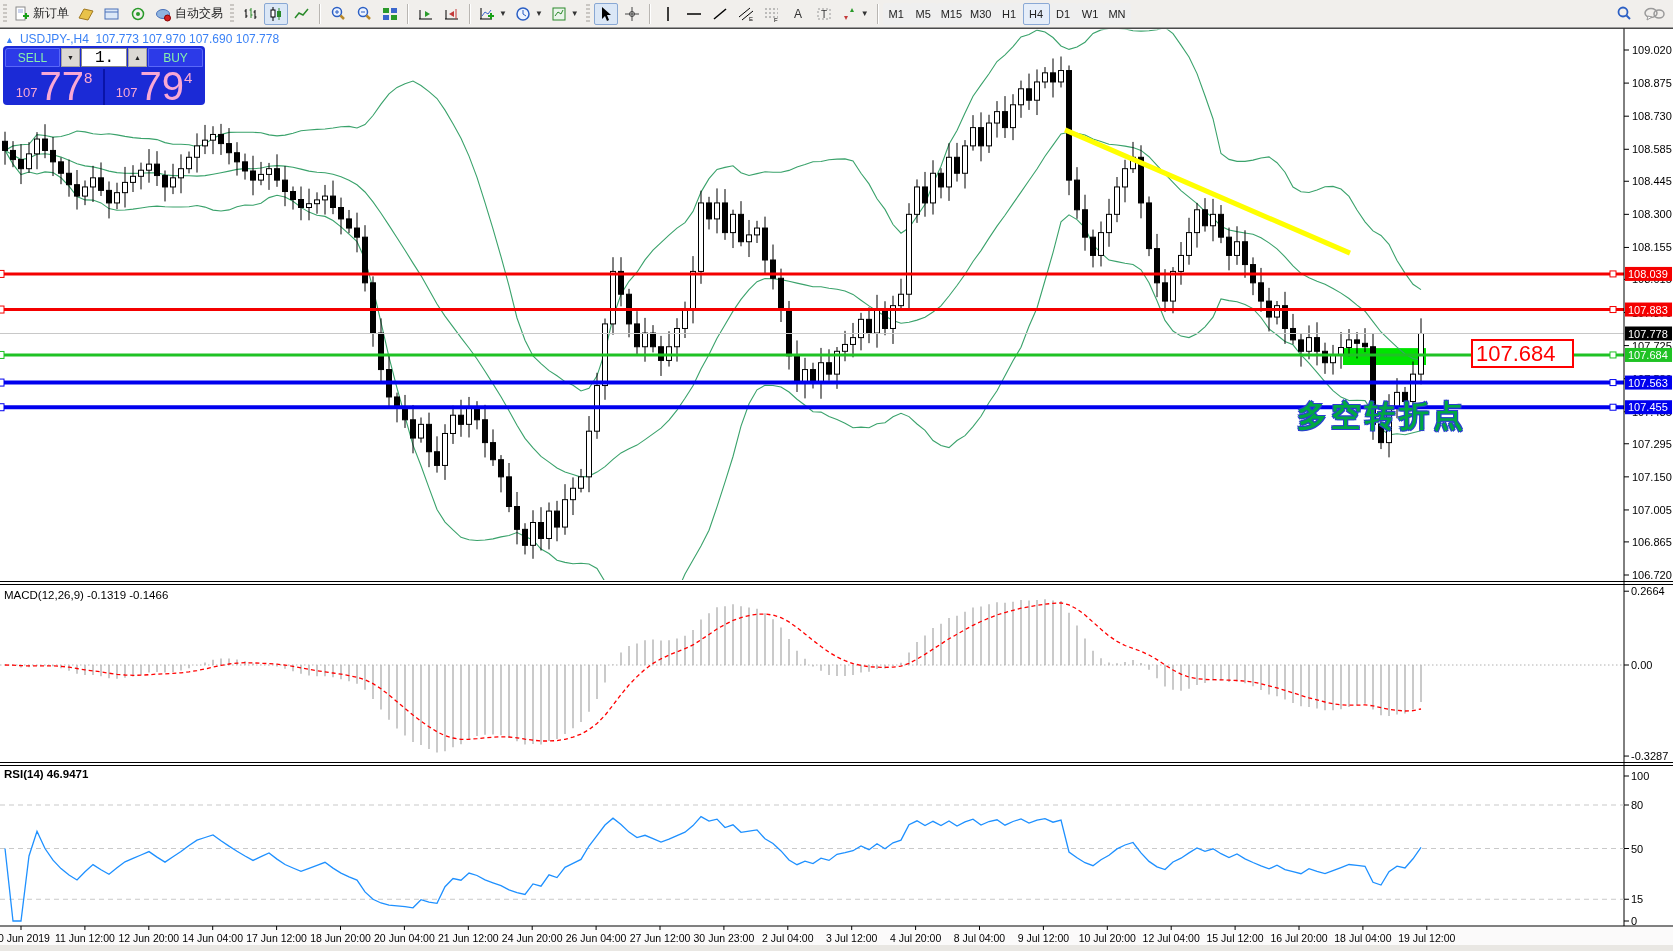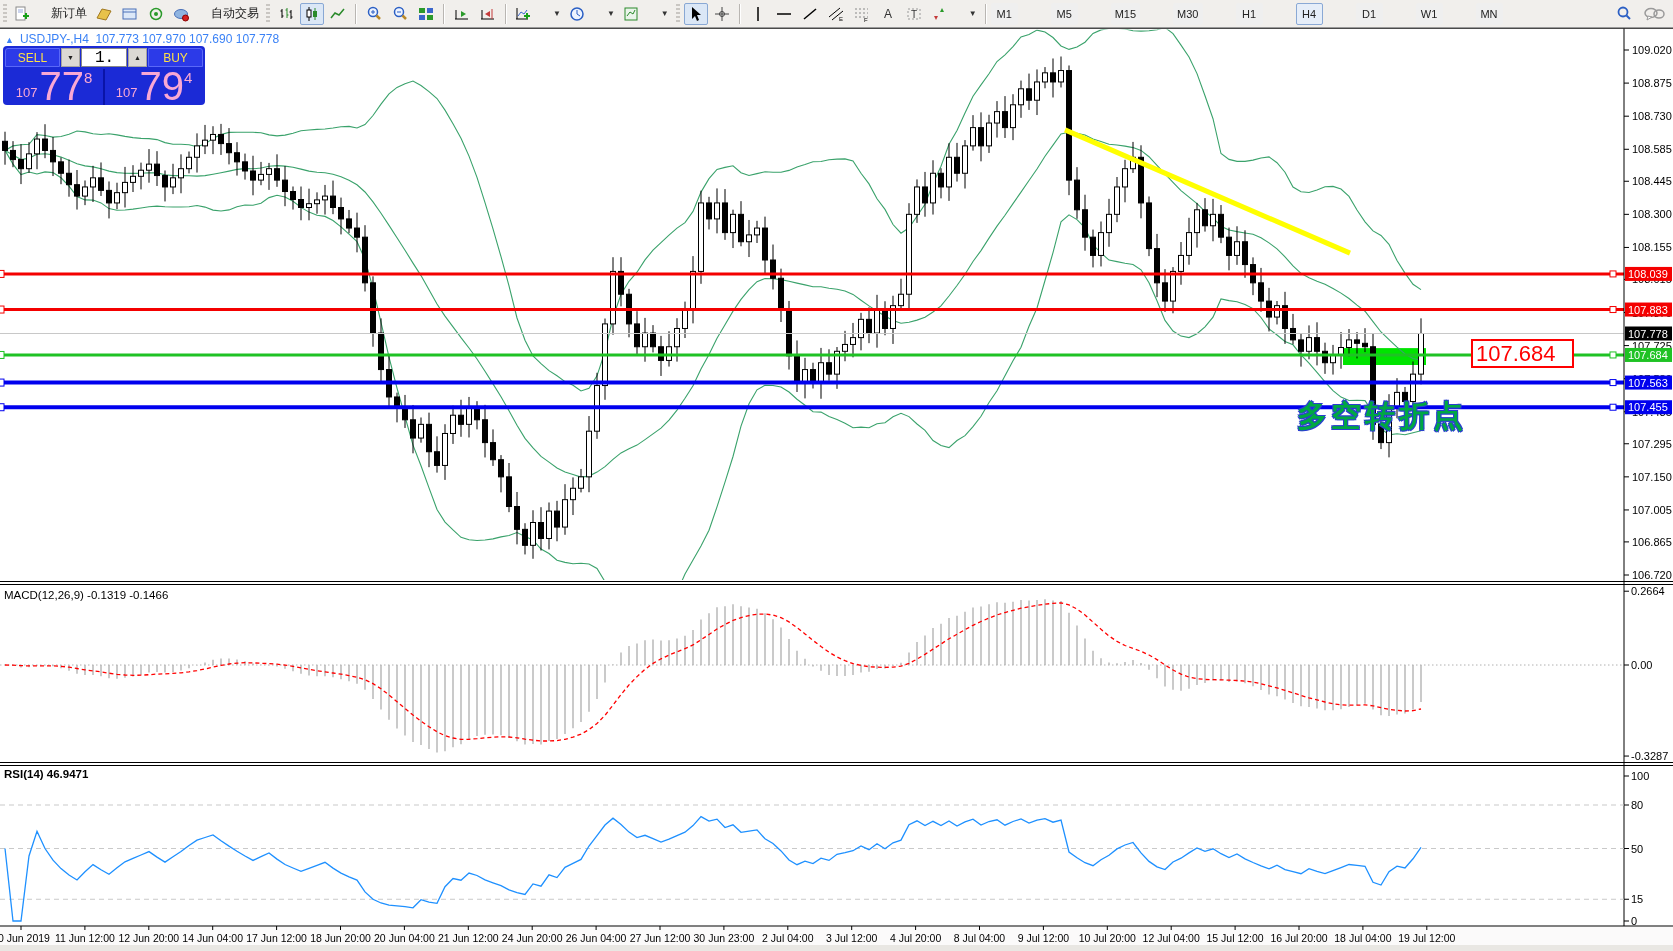--- a/index.html
+++ b/index.html
@@ -2,38 +2,38 @@
 <html><head>
 <meta charset="utf-8">
 <style>
   html,body{margin:0;padding:0;background:#fff;}
   body{width:1673px;height:951px;position:relative;overflow:hidden;
        font-family:"Liberation Sans",sans-serif;-webkit-font-smoothing:none;}
   
   .toolbar{position:absolute;left:0;top:0;width:1673px;height:27px;background:#f1efec;
            border-bottom:1px solid #9a9a9a;display:flex;align-items:center;z-index:20;}
   .tbtn{height:22px;min-width:24px;margin:0 1px;padding:0 2px;display:flex;align-items:center;justify-content:center;
-        background:transparent;border:1px solid transparent;border-radius:2px;font-size:11px;color:#222;gap:21px;cursor:default;}
+        background:transparent;border:1px solid transparent;border-radius:2px;font-size:11px;color:#222;gap:3px;cursor:default;}
   .tbtn.active{background:#dbe7f6;border:1px solid #89a8d4;}
   .tbtn .lab{font-size:12px;white-space:nowrap;}
   .tsep{width:1px;height:20px;background:#b9b6b2;border-right:1px solid #fff;margin:0 4px;}
   .grip{width:4px;height:20px;margin:0 3px;background:repeating-linear-gradient(#c9c6c2 0 2px,#f1efec 2px 4px);}
   .tbi svg{display:block;}
   .ddm{font-size:8px;color:#333;margin-left:1px;}
   .tf{min-width:27px;height:22px;margin:0;padding:0 3px;font-size:11px;color:#222;display:flex;align-items:center;justify-content:center;
       border:1px solid transparent;border-radius:2px;}
   .tf.active{background:#e6eef9;border:1px solid #8aa9d5;}
   .tright{margin-left:auto;display:flex;align-items:center;margin-right:8px;gap:10px;}
   
   .sym-title{position:absolute;left:5px;top:32px;font-size:12px;color:#3b82f6;z-index:10;white-space:pre;}
   .sym-title .tri{font-size:9px;margin-right:6px;}
   .trade-panel{position:absolute;left:3px;top:46px;width:202px;height:59px;background:#1b2ad6;border-radius:4px;
                z-index:11;padding:2px;box-sizing:border-box;display:flex;flex-direction:column;gap:2px;}
   .tp-row1{display:flex;height:19px;gap:1px;align-items:stretch;}
-  .tp-sell,.tp-buy{width:53px;background:#2c3ae8;border:1px solid #5a68f8;color:#fde047;font-size:12px;
+  .tp-sell,.tp-buy{width:53px;background:#2c3ae8;border:1px solid #5a68f8;color:#86efac;font-size:12px;
                    display:flex;align-items:center;justify-content:center;border-radius:3px 0 0 0;}
   .tp-buy{border-radius:0 3px 0 0;text-align:right;}
   .tp-step{width:17px;background:#dcd9d4;border:1px solid #a8a5a0;color:#222;font-size:7px;
            display:flex;align-items:center;justify-content:center;}
   .tp-vol{flex:1;min-width:0;border:1px solid #888;background:#fff;font-size:16px;text-align:right;
           padding:0 13px;font-family:Liberation Mono, monospace;}
   .tp-row2{display:flex;flex:1;}
   .tp-price{flex:1;display:flex;align-items:flex-end;justify-content:center;color:#f9a8d4;padding-bottom:2px;}
   .tp-price .sm{font-size:13px;margin-right:2px;line-height:1;padding-bottom:4px;}
   .tp-price .bg{font-size:40px;line-height:0.85;font-weight:500;}
@@ -279,21 +279,21 @@
   <button class="tbtn">
       <span class="tbi">
         <svg width="16" height="16">
           <polygon points="3,10 7,10 5,14" fill="#c43a3a"></polygon>
           <polygon points="9,6 13,6 11,2" fill="#2a9a2a"></polygon>
         </svg>
       </span>
       <span class="ddm">▼</span>
     </button>
   <span class="tsep"></span>
-  <div id="tf-group" style="display:flex;gap:33px;">
+  <div id="tf-group" style="display:flex;">
       <button class="tf">M1</button>
       <button class="tf">M5</button>
       <button class="tf">M15</button>
       <button class="tf">M30</button>
       <button class="tf">H1</button>
       <button class="tf active">H4</button>
       <button class="tf">D1</button>
       <button class="tf">W1</button>
       <button class="tf">MN</button>
     </div>

